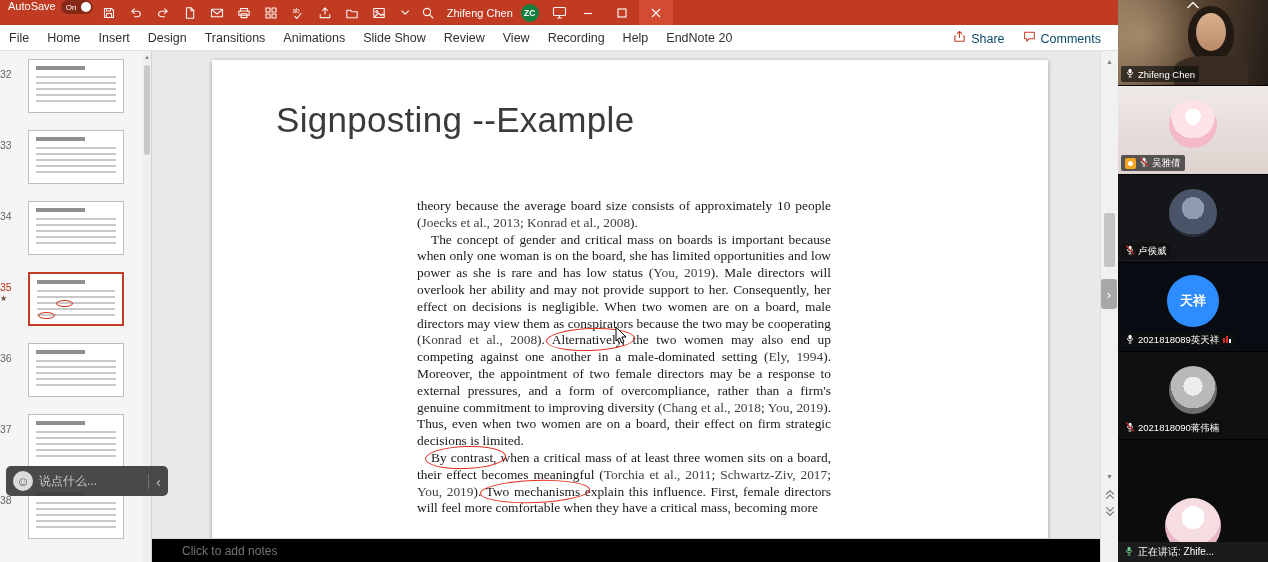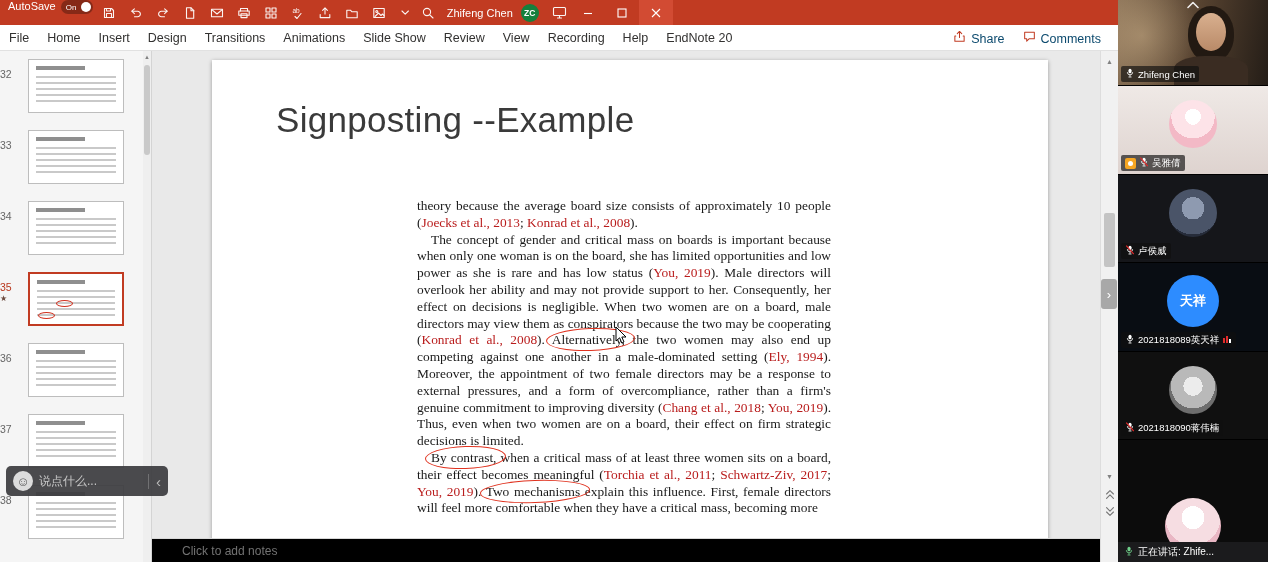--- a/index.html
+++ b/index.html
@@ -47,21 +47,21 @@
 .tscroll{position:absolute;right:0;top:0;width:8px;bottom:0;background:#EFEFEF}
 .tscroll .arrow{position:absolute;left:0;width:100%;height:10px;display:flex;align-items:center;justify-content:center;font-size:6px;color:#818181}
 .tscroll .thumb{position:absolute;left:1px;width:6px;height:90px;top:14px;background:#C9C9C9;border-radius:3px}
 
 
 .canvas{position:absolute;left:152px;top:51px;width:948px;height:487px;background:#E9E9E9}
 .slide{position:absolute;left:60px;top:9px;width:836px;height:523px;background:#fff;box-shadow:0 1px 4px rgba(0,0,0,.35)}
 .slide-title{position:absolute;left:64px;top:40px;font-size:35px;font-weight:300;color:#3a3a3a;letter-spacing:.3px}
 .body-box{position:absolute;left:205px;top:138px;width:414px;font-family:"Liberation Serif",serif;font-size:13.4px;line-height:16.8px;color:#191919;text-align:justify}
 .para.ind{text-indent:14px}
-.cite{color:#b91c1c}
+.cite{color:#404040}
 .circled{position:relative}
 .circled::after{content:"";position:absolute;left:-6px;right:-10px;top:-4px;bottom:-4px;border:1.6px solid #E0321F;border-radius:50%;transform:rotate(-2deg);pointer-events:none}
 .cursor{position:absolute;left:403px;top:266px;width:13px;height:19px;z-index:9}
 
 
 .notes{position:absolute;left:152px;top:538px;width:948px;height:24px;background:#000000;border-top:1px solid #D8D8D8;display:flex;align-items:center;padding-left:30px;font-size:12px;color:#737373}
 
 
 .vscroll{position:absolute;left:1100px;top:51px;width:18px;height:511px;background:#F1F1F1;border-left:1px solid #DDD}
 .vs-btn{position:absolute;left:0;width:100%;height:16px;display:flex;align-items:center;justify-content:center;color:#818181;font-size:7px}

